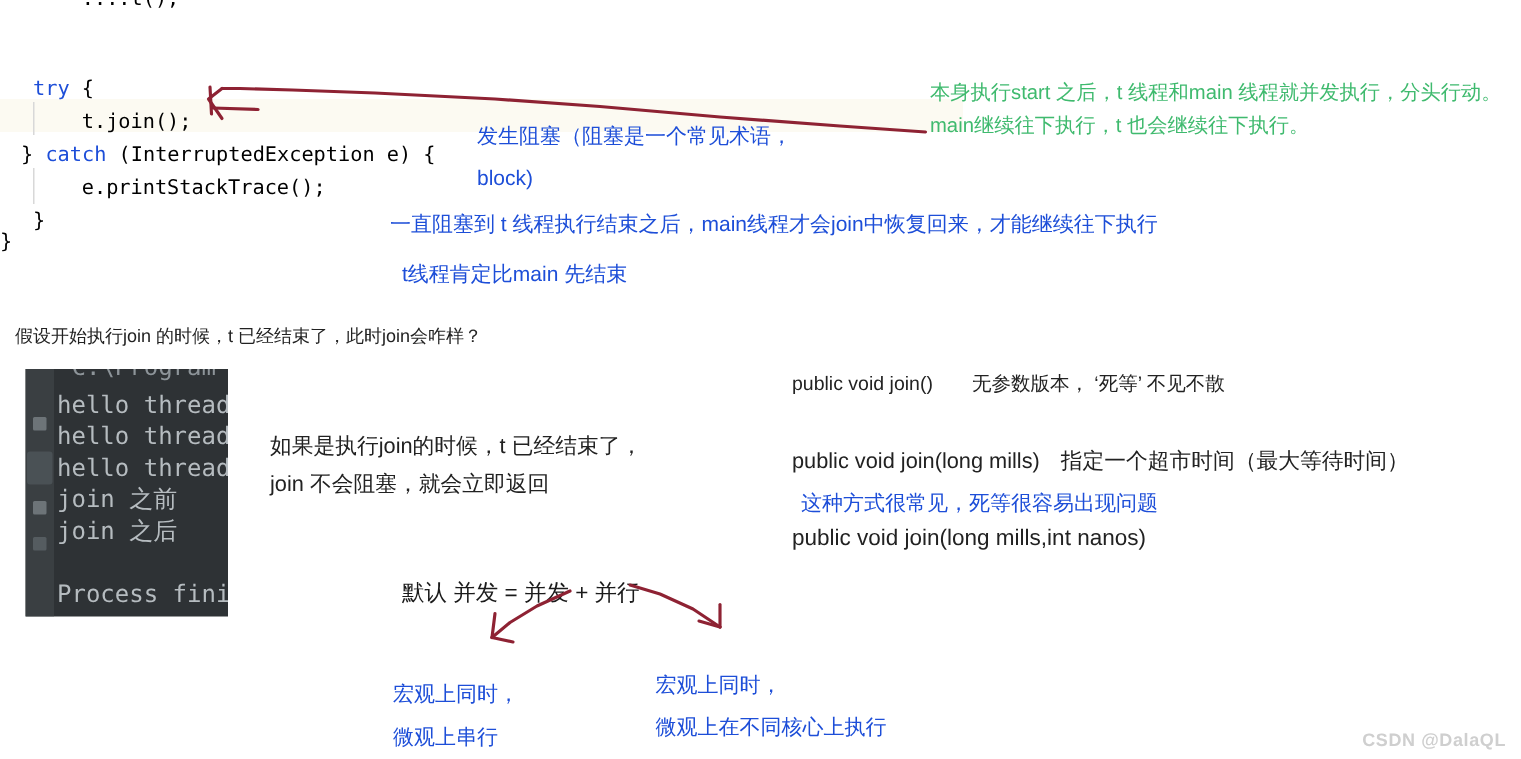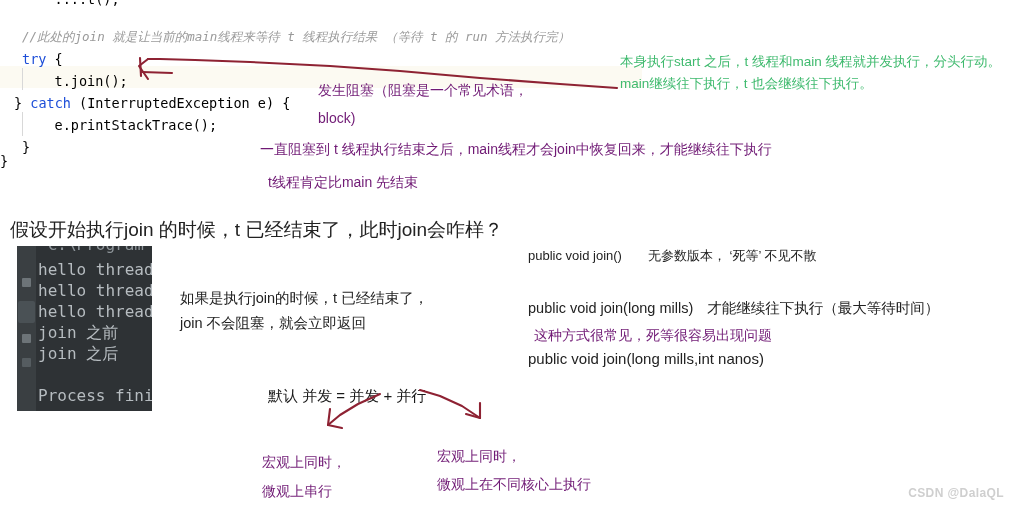--- a/index.html
+++ b/index.html
@@ -52,34 +52,34 @@
     background: #d8d8d8;
   }
 
   
   .anno {
     position: absolute;
     white-space: pre;
     line-height: 1.55;
   }
   .anno-red {
-    color: #701a75;
+    color: #1d4ed8;
     font-size: 14px;
   }
   .anno-green {
     color: #3fba6e;
     font-size: 13.5px;
   }
   .anno-black {
     color: #1a1a1a;
     font-size: 14.5px;
   }
   .anno-dark {
     color: #222222;
-    font-size: 19px;
+    font-size: 12px;
   }
 
   
   #console-block {
     left: 17px; top: 246px; width: 135px; height: 165px;
     background: #2e3235;
     overflow: hidden;
   }
   #console-toolbar {
     left: 0; top: 0; width: 19px; height: 165px;
@@ -136,21 +136,20 @@
 <body>
 
 <div class="abs" id="code-editor">
 
   <div class="abs" id="code-highlight-band"></div>
 
   <div class="abs clipped-top" style="left:0; top:0; width:300px;">
     <div class="code-line" style="left:22px;">    ....t();</div>
   </div>
 
-  <div class="code-line cmt" style="left:22px; top:26px; font-size:12.5px;">//此处的join 就是让当前的main线程来等待 t 线程执行结果 （等待 t 的 run 方法执行完）</div>
 
   <div class="code-line" style="left:22px; top:48px;"><span class="kw">try</span><span> {</span></div>
 
   <div class="code-line" style="left:22px; top:70px;">    t.join();</div>
 
   <div class="code-line" style="left:14px; top:92px;"><span>} </span><span class="kw">catch</span><span> (InterruptedException e) {</span></div>
 
   <div class="code-line" style="left:22px; top:114px;">    e.printStackTrace();</div>
 
   <div class="code-line" style="left:22px; top:136px;">}</div>
@@ -190,21 +189,21 @@
     <div class="console-line"></div>
     <div class="console-line">Process finishe</div>
   </div>
 </div>
 
 <div class="anno anno-dark" style="left:180px; top:287px; font-size:14.5px;">如果是执行join的时候，t 已经结束了，</div>
 <div class="anno anno-dark" style="left:180px; top:312px; font-size:14.5px;">join 不会阻塞，就会立即返回</div>
 
 <div class="anno anno-dark" style="left:528px; top:246px; font-size:13px;"><span>public void join()</span><span style="display:inline-block;width:26px;"></span><span>无参数版本， ‘死等’ 不见不散</span></div>
 
-<div class="anno anno-dark" style="left:528px; top:297px; font-size:14.5px;"><span>public void join(long mills)</span><span style="display:inline-block;width:14px;"></span><span>才能继续往下执行（最大等待时间）</span></div>
+<div class="anno anno-dark" style="left:528px; top:297px; font-size:14.5px;"><span>public void join(long mills)</span><span style="display:inline-block;width:14px;"></span><span>指定一个超市时间（最大等待时间）</span></div>
 
 <div class="anno anno-red" style="left:534px; top:325px; font-size:14px;">这种方式很常见，死等很容易出现问题</div>
 
 <div class="anno anno-dark" style="left:528px; top:347px; font-size:15px;">public void join(long mills,int nanos)</div>
 
 <div class="anno anno-black" style="left:268px; top:384px; font-size:15px;">默认 并发 = 并发 + 并行</div>
 
 <div class="anno anno-red" style="left:262px; top:452px;">宏观上同时，</div>
 <div class="anno anno-red" style="left:262px; top:481px;">微观上串行</div>
 

